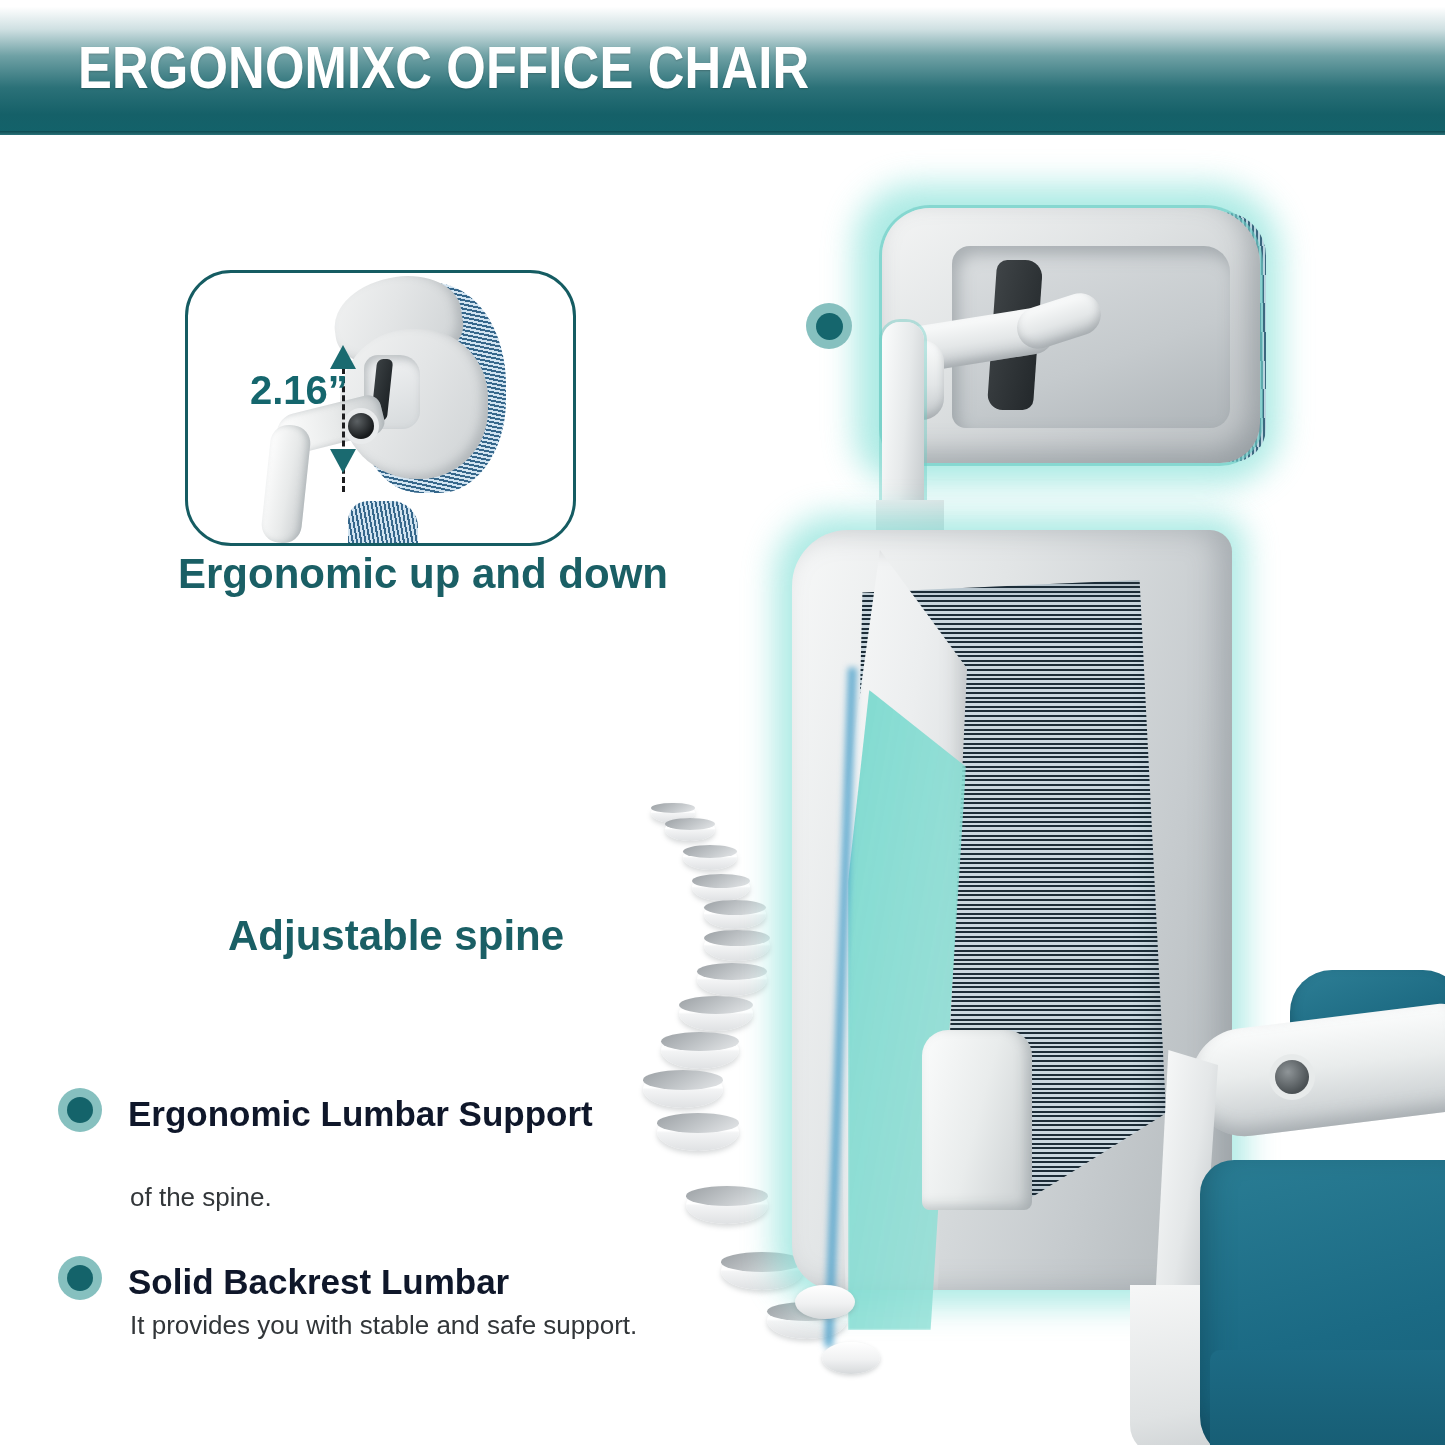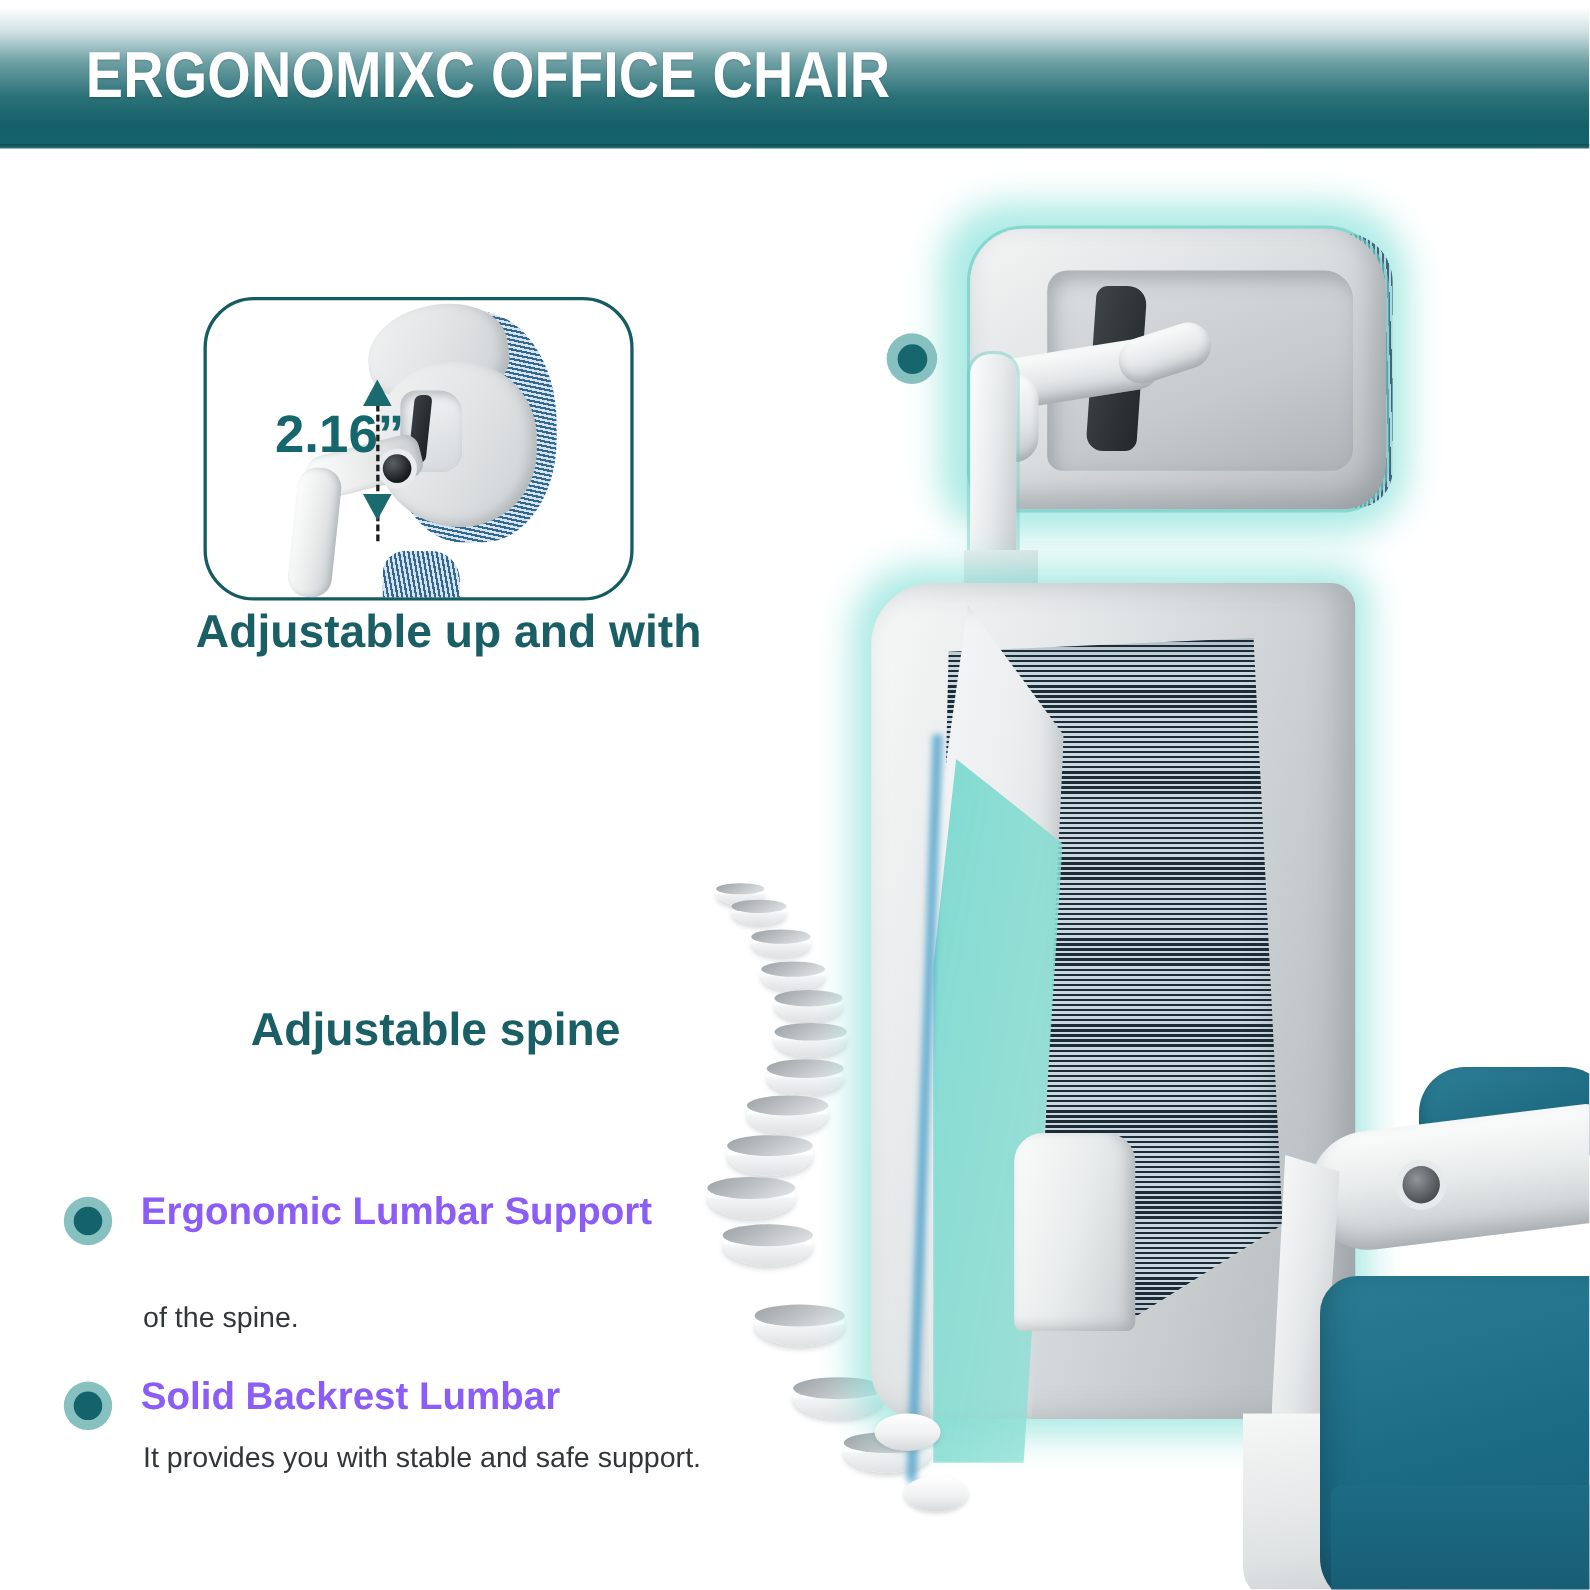--- a/index.html
+++ b/index.html
@@ -35,21 +35,21 @@
   .callout{
     position:absolute;border:3px solid #155c62;border-radius:46px;
     background:#ffffff;overflow:hidden;
   }
   #callout-1{left:185px;top:270px;width:385px;height:270px;}
   #callout-2{left:198px;top:630px;width:384px;height:268px;}
 
   .callout-measure{
     position:absolute;font-weight:bold;color:#15666d;white-space:nowrap;
   }
-  #measure-1{left:62px;top:95px;font-size:48px;}
+  #measure-1{left:62px;top:95px;font-size:40px;}
   #measure-2{left:38px;top:70px;font-size:40px;}
 
   .caption{
     position:absolute;font-weight:bold;color:#1a5f65;white-space:nowrap;
   }
   #caption-1{left:178px;top:550px;font-size:42px;}
   #caption-2{left:228px;top:912px;font-size:42px;}
 
   
   .mini-head{position:absolute;}
@@ -86,21 +86,21 @@
 
   
   .bullet-marker{
     position:absolute;width:44px;height:44px;border-radius:50%;
     background:#86c0bf;display:flex;align-items:center;justify-content:center;
   }
   .bullet-marker::after{
     content:"";width:26px;height:26px;border-radius:50%;background:#14636a;
   }
   .bullet-title{
-    position:absolute;font-size:35px;font-weight:bold;color:#8b5cf6;white-space:nowrap;
+    position:absolute;font-size:35px;font-weight:bold;color:#0f172a;white-space:nowrap;margin-top:12px;
   }
   .bullet-desc{
     position:absolute;font-size:26px;line-height:34px;color:#323639;font-weight:normal;
   }
 
   
   .disc{
     position:absolute;border-radius:50%;
     background:linear-gradient(to bottom,#ffffff 0%,#ffffff 46%,#f3f4f5 52%,#dfe1e3 100%);
     box-shadow:0 3px 5px rgba(120,125,130,.28);
@@ -313,21 +313,21 @@
            background:repeating-linear-gradient(80deg,#2b5f85 0 2px,#cfe2f0 2px 4.2px);
            border-radius:20px 26px 0 0;"></div>
     </div>
 
     <div class="dash-v" style="left:154px;top:95px;height:124px;"></div>
     <div class="tri tri-up" style="left:142px;top:72px;"></div>
     <div class="tri tri-down" style="left:142px;top:176px;"></div>
 
     <div class="callout-measure" id="measure-1">2.16”</div>
   </div>
-  <div class="caption" id="caption-1">Adjustable up and with</div>
+  <div class="caption" id="caption-1">Ergonomic up and down</div>
 
   <div class="caption" id="caption-2">Adjustable spine</div>
 
   <div class="bullet-marker" style="left:58px;top:1088px;"></div>
   <div class="bullet-title" style="left:128px;top:1082px;">Ergonomic Lumbar Support</div>
   <div class="bullet-desc" style="left:130px;top:1180px;">of the spine.</div>
 
   <div class="bullet-marker" style="left:58px;top:1256px;"></div>
   <div class="bullet-title" style="left:128px;top:1250px;">Solid Backrest Lumbar</div>
   <div class="bullet-desc" style="left:130px;top:1308px;">It provides you with stable and safe support.</div>

